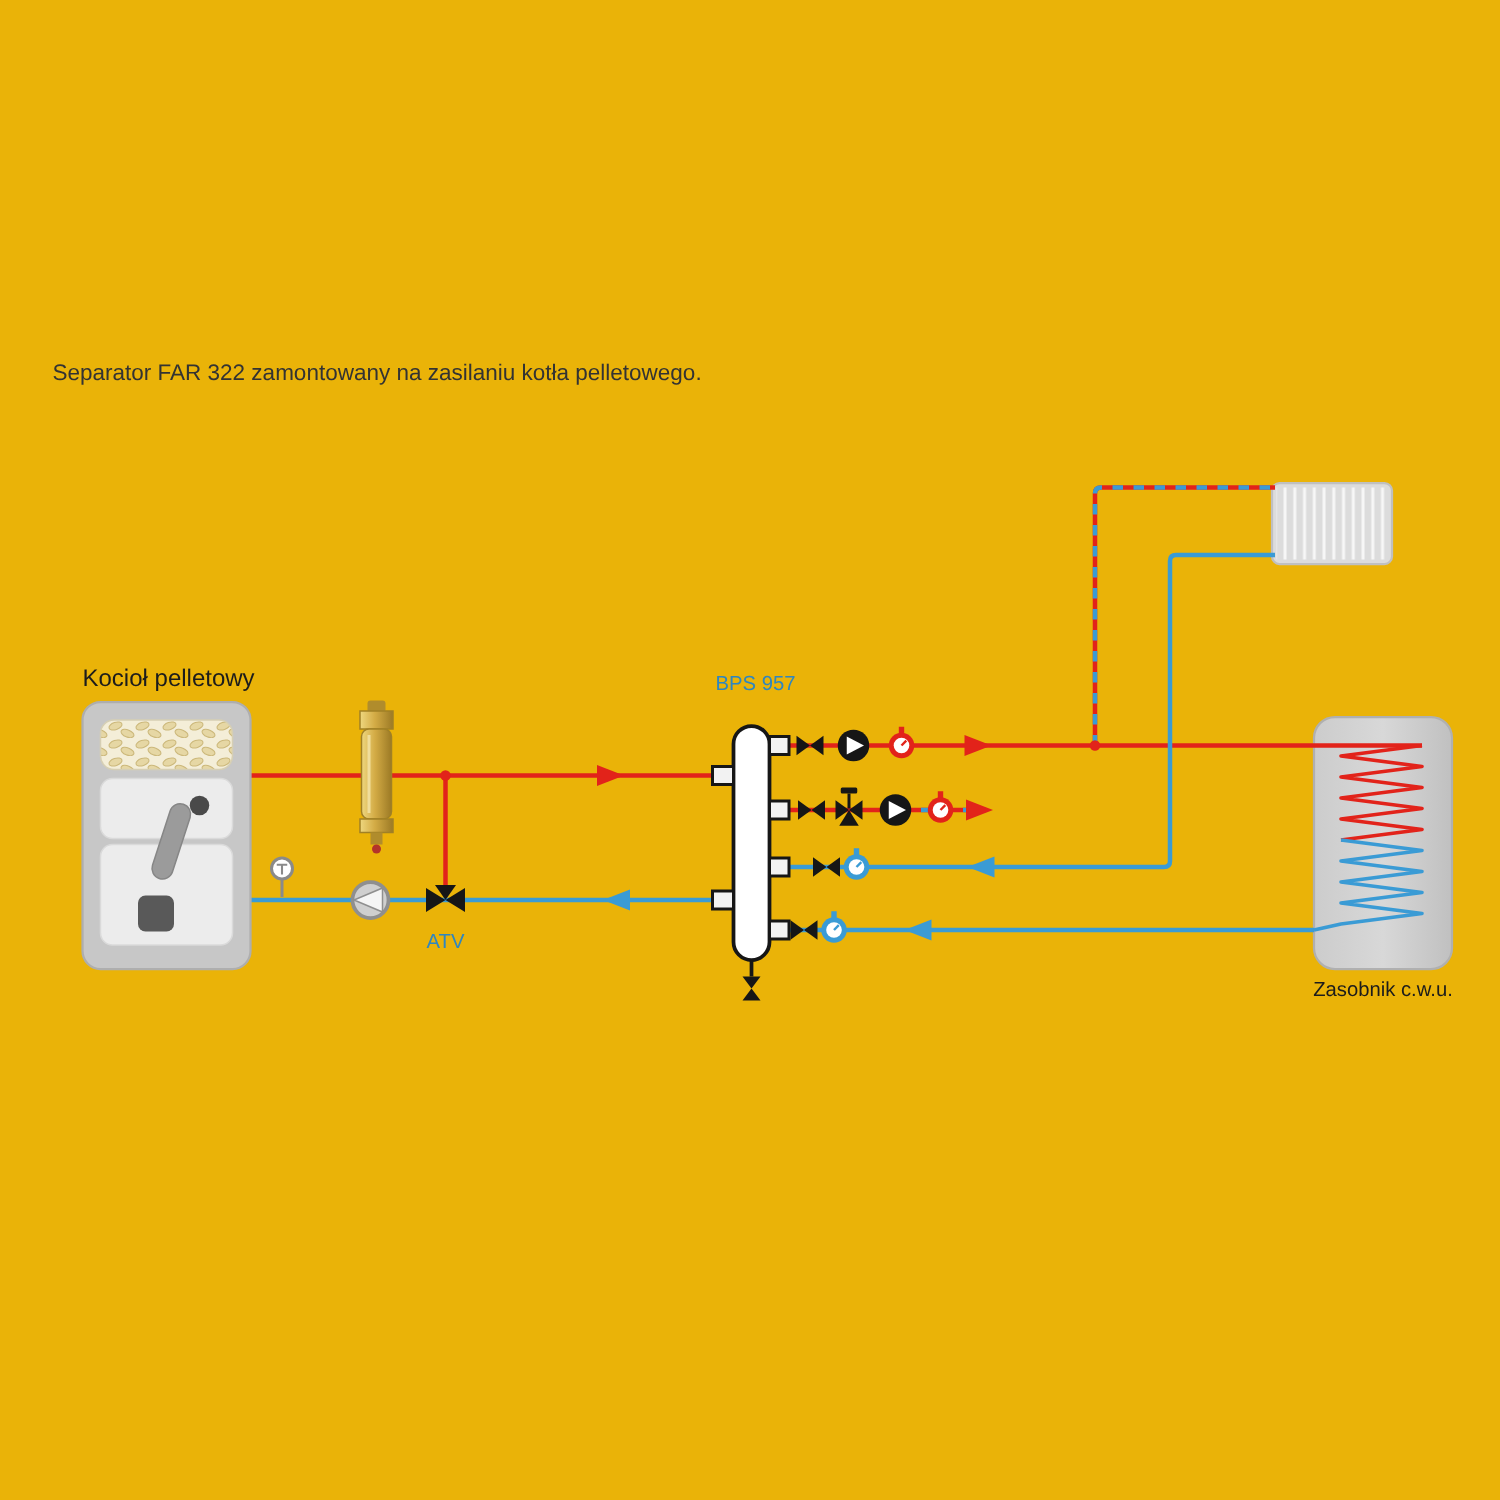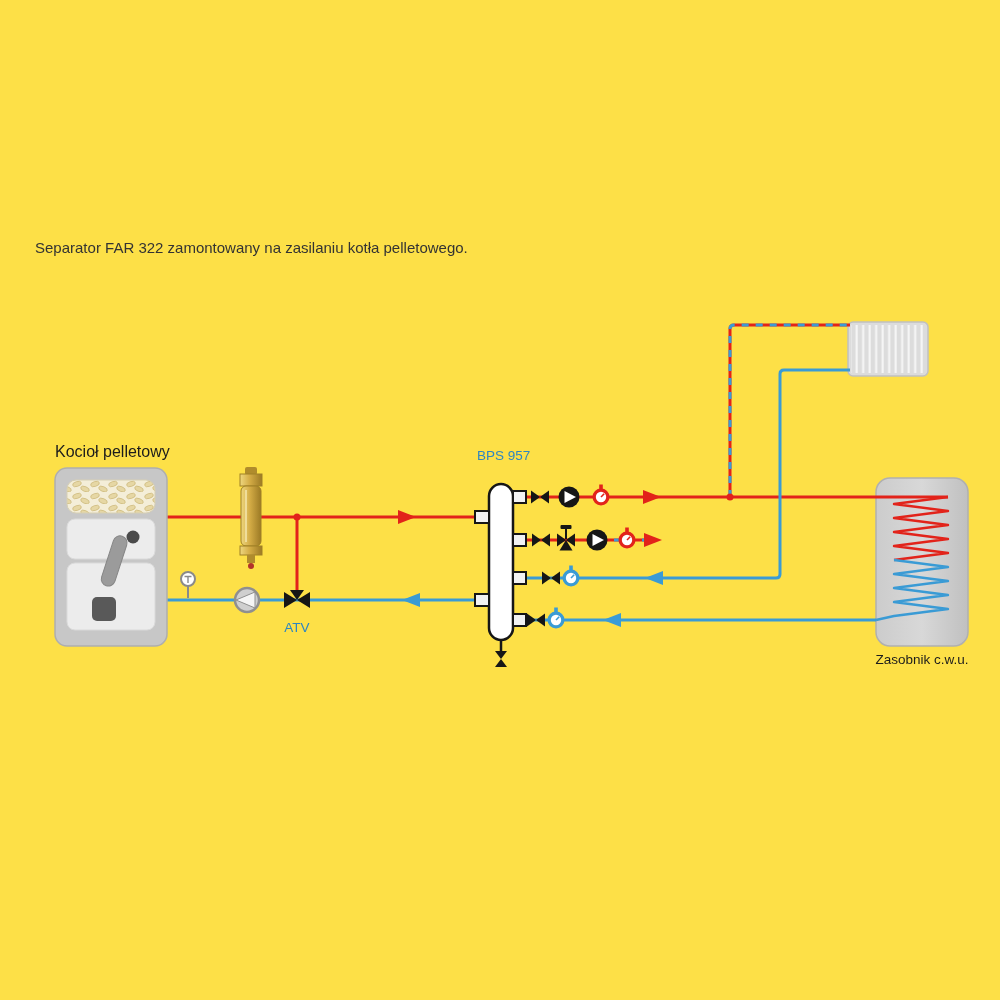--- a/index.html
+++ b/index.html
@@ -1,16 +1,16 @@
 <!DOCTYPE html>
 <html style="--supply-red: #e2231a; --return-blue: #3a9bd5; --label-blue: #2e86c1; --text-dark: #333333; --black-component: #161616; --brass: #d3ab45; --boiler-gray: #c7c7c7;"><head>
 <meta charset="utf-8">
 <style>
   html,body{margin:0;padding:0;background:#ffffff;}
-  #canvas{position:relative;width:1000px;height:1000px;background:#fde047;overflow:hidden;}
+  #canvas{position:relative;width:1000px;height:1000px;background:#eab308;overflow:hidden;}
   svg{display:block;}
   text{font-family:"Liberation Sans","DejaVu Sans",sans-serif;}
   .title-text{font-size:15px;fill:var(--text-dark);}
   .label-text{font-size:16px;fill:#1c1c1c;}
   .small-label{font-size:13.5px;fill:#1c1c1c;}
   .blue-label{font-size:13.5px;fill:var(--label-blue);}
   .pipe-red{stroke:var(--supply-red);stroke-width:3;fill:none;}
   .pipe-blue{stroke:var(--return-blue);stroke-width:3;fill:none;}
   .dash-blue{stroke:var(--return-blue);stroke-width:3;fill:none;stroke-dasharray:7 7;}
   .coil-red{stroke:var(--supply-red);stroke-width:2.4;fill:none;stroke-linejoin:round;}

